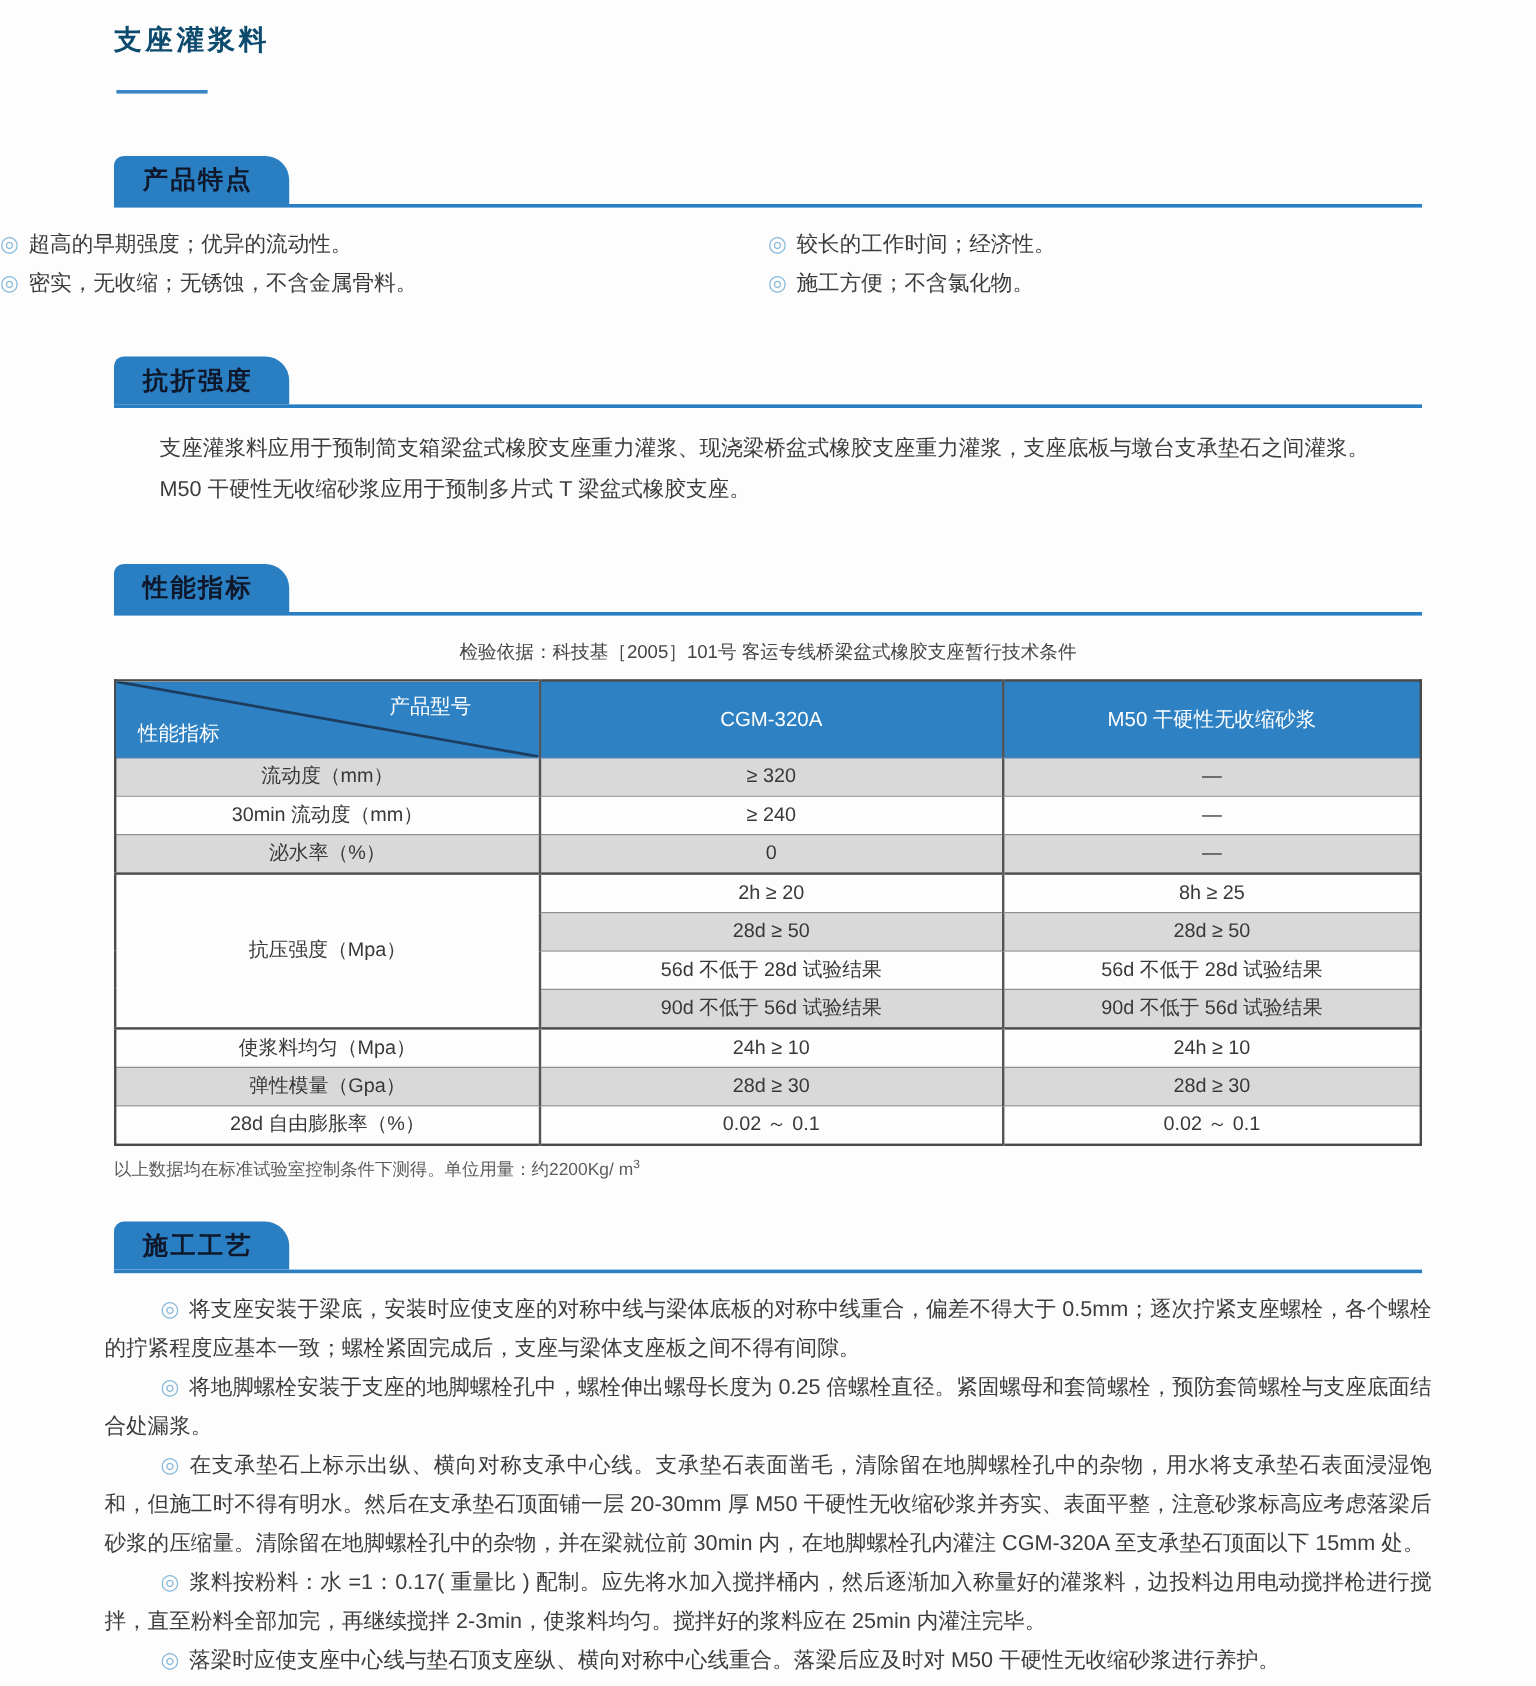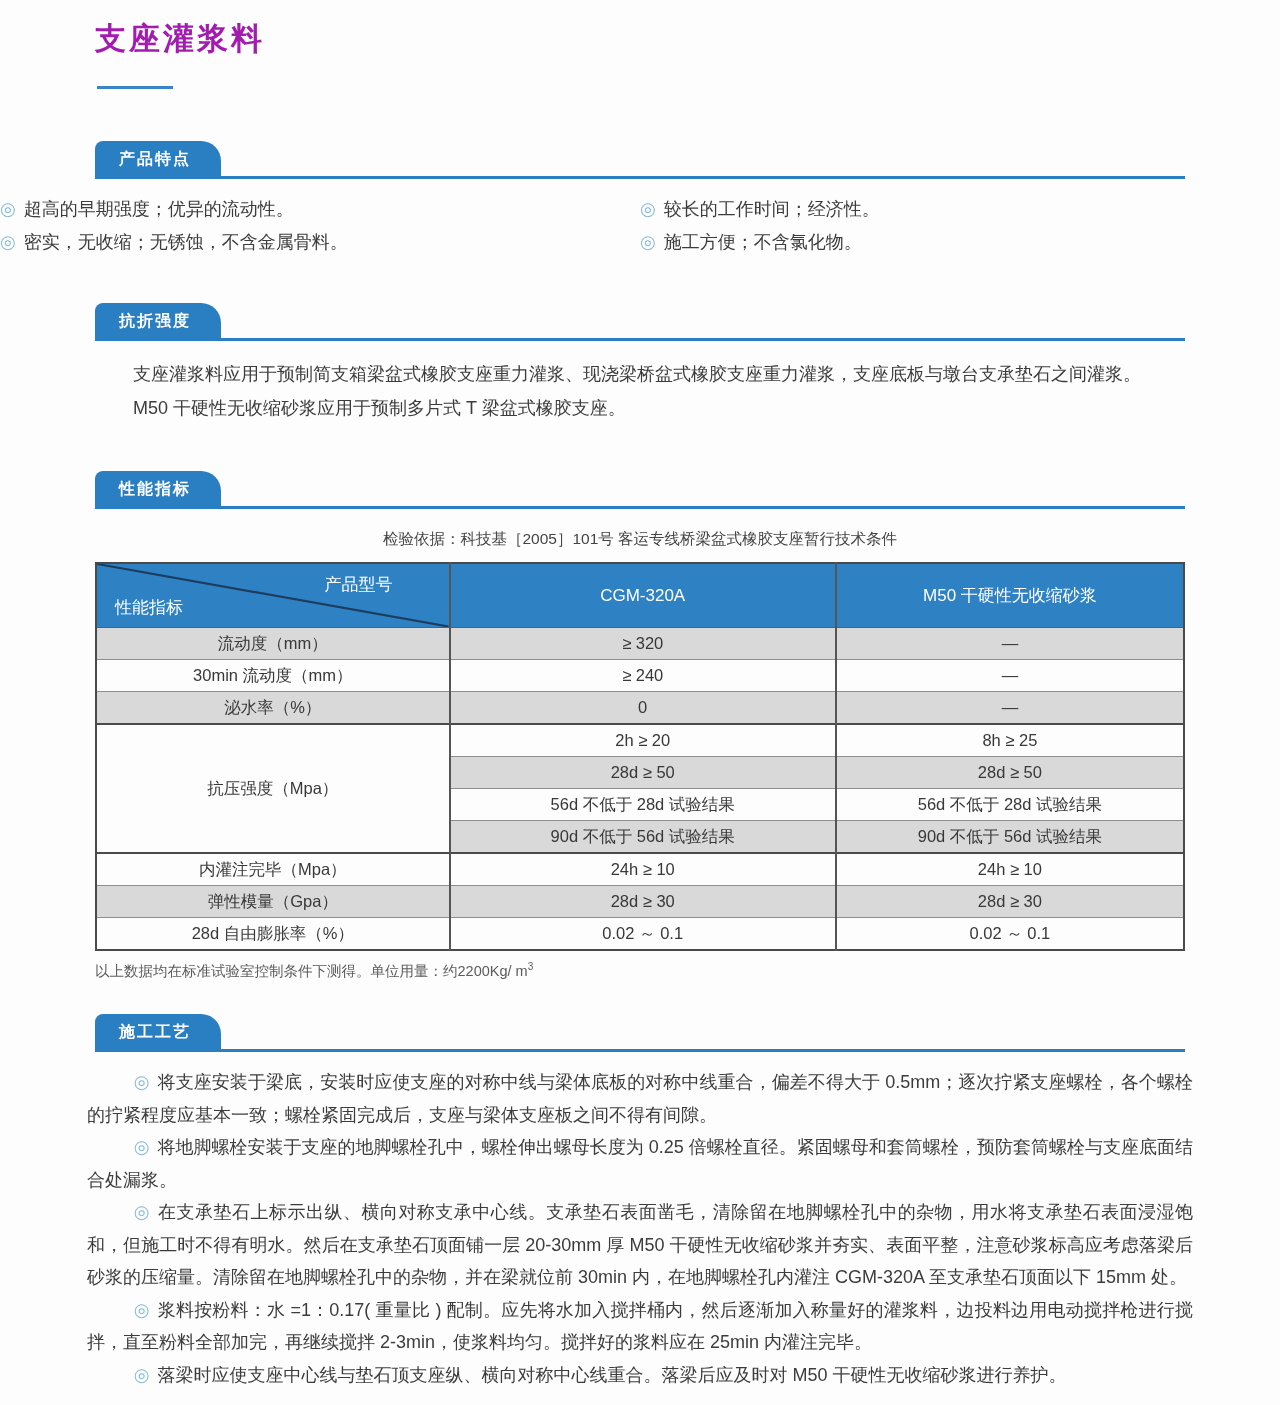--- a/index.html
+++ b/index.html
@@ -13,45 +13,45 @@
     position:relative;
     width:1280px;
     min-height:1405px;
     background:#fdfdfd;
     overflow:hidden;
   }
   .content { width:1090px; margin-left:95px; }
 
   
   .page-title {
-    font-size:31px;
+    font-size:23px;
     font-weight:700;
-    color:#a21caf;
+    color:#0c4a6e;
     letter-spacing:3px;
     padding-top:18px;
     margin-left:95px;
   }
   .title-rule {
     width:76px; height:3px;
     background:#3a85c6;
     margin:26px 0 0 97px;
   }
 
   
   .sec-head {
     border-bottom:3px solid #2a7fc3;
     margin-left:95px;
     width:1090px;
     line-height:0;
   }
   .sec-tab {
     display:inline-block;
     background:#2a7fc3;
-    color:#ffffff;
-    font-size:16px;
+    color:#0f172a;
+    font-size:21px;
     font-weight:700;
     letter-spacing:2px;
     line-height:1;
     padding:10px 30px 9px 24px;
     border-radius:8px 20px 0 0;
   }
 
   
   .ring { color:#88bada; font-size:18px; margin-right:8px; }
 
@@ -218,21 +218,21 @@
       </tr>
       <tr>
         <td class="white vline">56d 不低于 28d 试验结果</td>
         <td class="white vline">56d 不低于 28d 试验结果</td>
       </tr>
       <tr>
         <td class="gray vline">90d 不低于 56d 试验结果</td>
         <td class="gray vline">90d 不低于 56d 试验结果</td>
       </tr>
       <tr class="major">
-        <td class="white">内灌注完毕（Mpa）</td>
+        <td class="white">使浆料均匀（Mpa）</td>
         <td class="white vline">24h ≥ 10</td>
         <td class="white vline">24h ≥ 10</td>
       </tr>
       <tr>
         <td class="gray">弹性模量（Gpa）</td>
         <td class="gray vline">28d ≥ 30</td>
         <td class="gray vline">28d ≥ 30</td>
       </tr>
       <tr>
         <td class="white">28d 自由膨胀率（%）</td>

